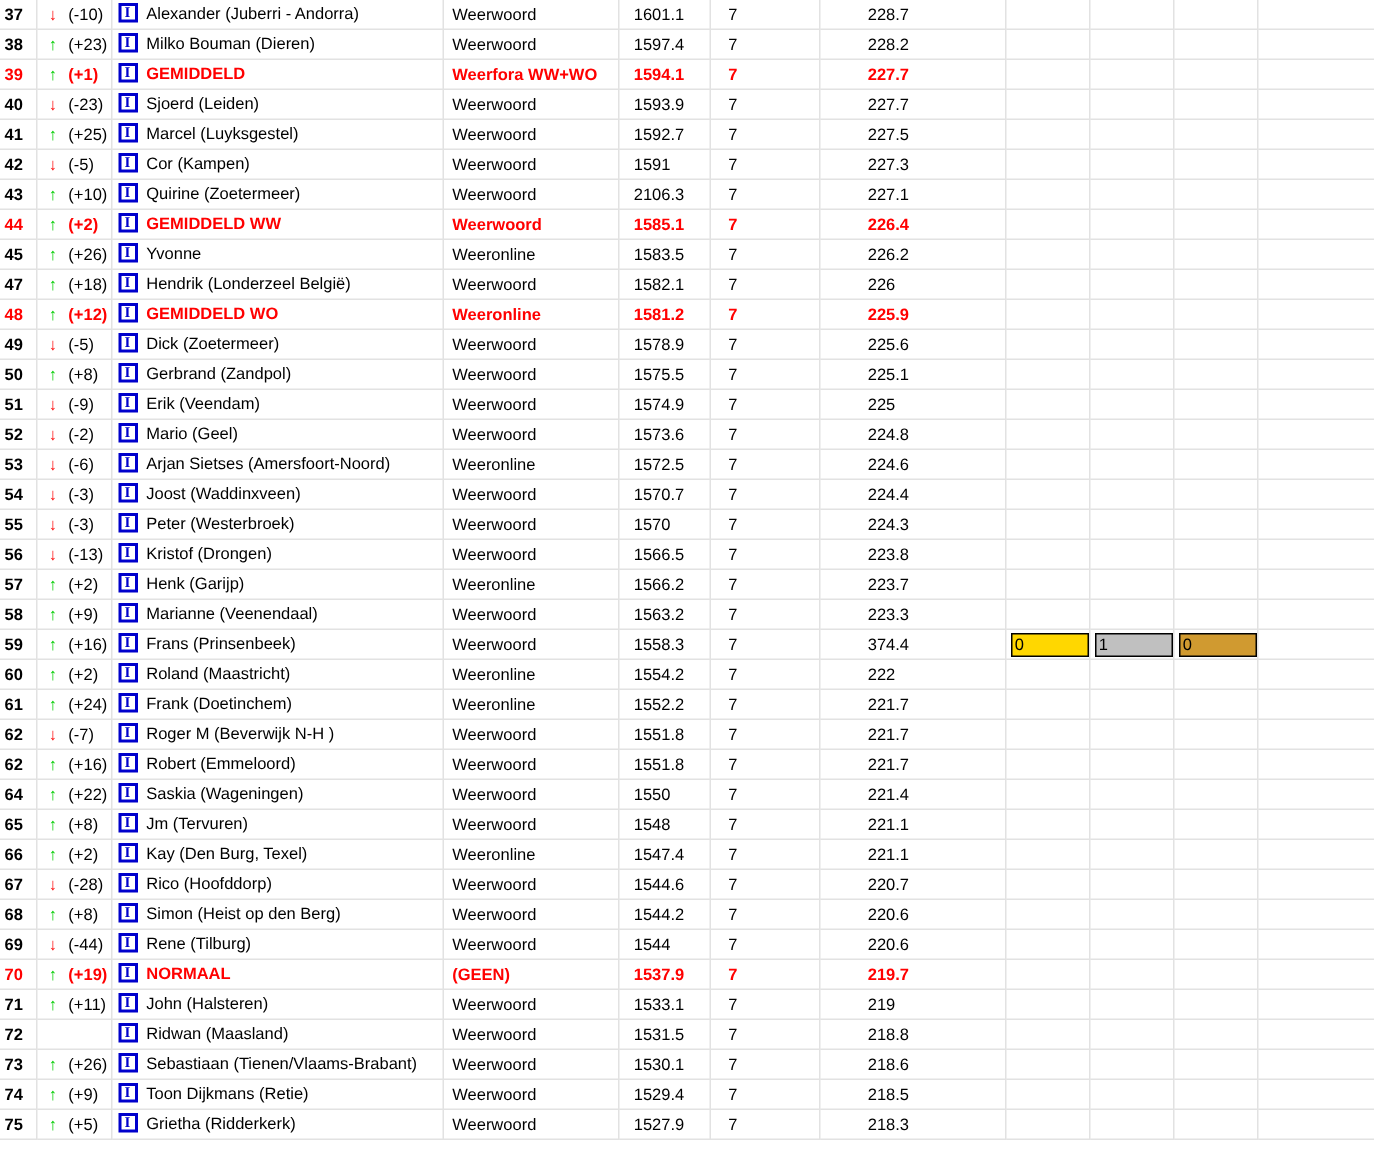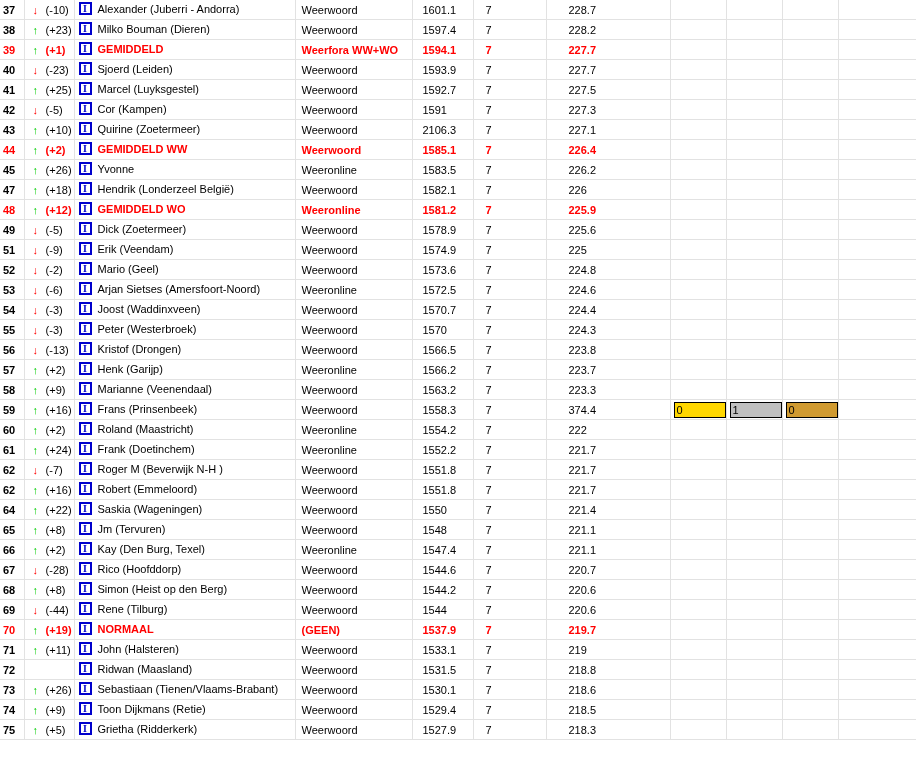--- a/index.html
+++ b/index.html
@@ -7,21 +7,21 @@
        font-family:"Liberation Sans","DejaVu Sans",sans-serif;font-size:11px;color:#000;}
   table{border-collapse:collapse;table-layout:fixed;width:916px;}
   td{height:19px;padding:0;border-right:1px solid #e2e2e2;border-bottom:1px solid #e2e2e2;
      white-space:nowrap;overflow:hidden;vertical-align:middle;}
   td.c-rank{padding-left:3px;font-weight:bold;}
   td.c-change{padding-left:8px;}
   td.c-name{padding-left:4px;}
   td.c-source{padding-left:6px;margin-left:20px;}
   td.c-points{padding-left:10px;}
   td.c-count{padding-left:12px;}
-  td.c-avg{padding-left:22px;margin-left:36px;}
+  td.c-avg{padding-left:32px;margin-left:36px;}
   tr.special td, tr.special .nm, tr.special .chg{color:#f00;font-weight:bold;}
   .arrow{font-weight:bold;display:inline-block;width:10px;}
   .arrow.up{color:#00cc00;}
   .arrow.down{color:#f00;}
   .chg{color:#000;}
   .uicon{display:inline-block;box-sizing:border-box;width:13px;height:13px;margin-right:6px;
          border:2px solid #0000cc;background:#fff;color:#0000cc;
          font-family:"Liberation Serif","DejaVu Serif",serif;font-weight:bold;font-size:10px;
          line-height:9px;text-align:center;vertical-align:middle;position:relative;top:-1px;}
   .medal{box-sizing:border-box;width:52px;height:16px;margin-left:3px;border:1px solid #000;
@@ -195,20 +195,33 @@
         <td class="c-source">Weerwoord</td>
         <td class="c-points">1578.9</td>
         <td class="c-count">7</td>
         <td class="c-avg">225.6</td>
         <td class="c-medal"></td>
         <td class="c-medal"></td>
         <td class="c-medal"></td>
         <td class="c-spacer"></td>
       </tr>
       <tr>
+        <td class="c-rank">50</td>
+        <td class="c-change"><span class="arrow up">↑</span><span class="chg"> (+8)</span></td>
+        <td class="c-name"><span class="uicon">I</span><span class="nm">Gerbrand (Zandpol)</span></td>
+        <td class="c-source">Weerwoord</td>
+        <td class="c-points">1575.5</td>
+        <td class="c-count">7</td>
+        <td class="c-avg">225.1</td>
+        <td class="c-medal"></td>
+        <td class="c-medal"></td>
+        <td class="c-medal"></td>
+        <td class="c-spacer"></td>
+      </tr>
+      <tr>
         <td class="c-rank">51</td>
         <td class="c-change"><span class="arrow down">↓</span><span class="chg"> (-9)</span></td>
         <td class="c-name"><span class="uicon">I</span><span class="nm">Erik (Veendam)</span></td>
         <td class="c-source">Weerwoord</td>
         <td class="c-points">1574.9</td>
         <td class="c-count">7</td>
         <td class="c-avg">225</td>
         <td class="c-medal"></td>
         <td class="c-medal"></td>
         <td class="c-medal"></td>

